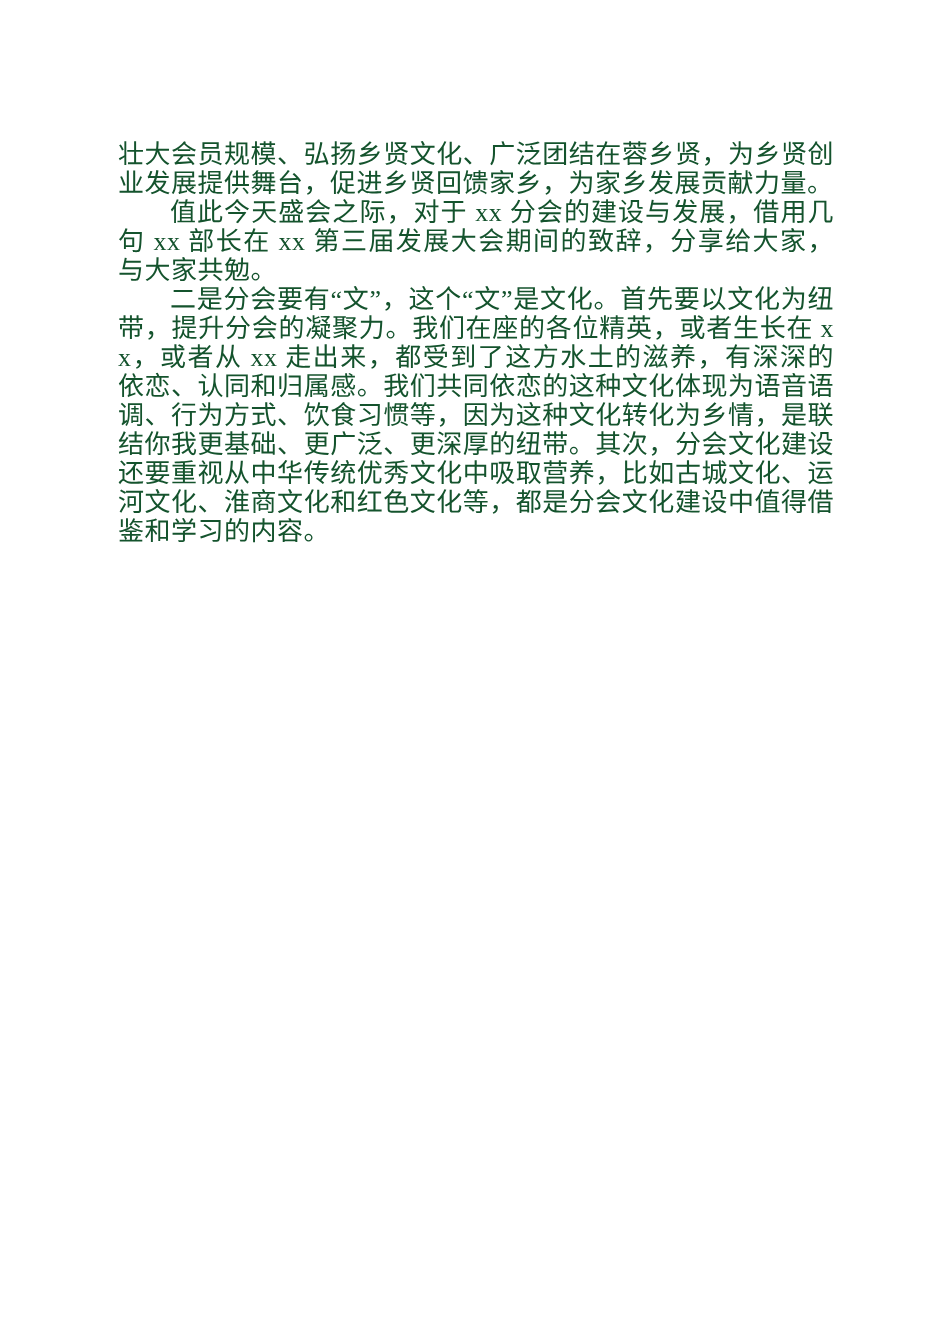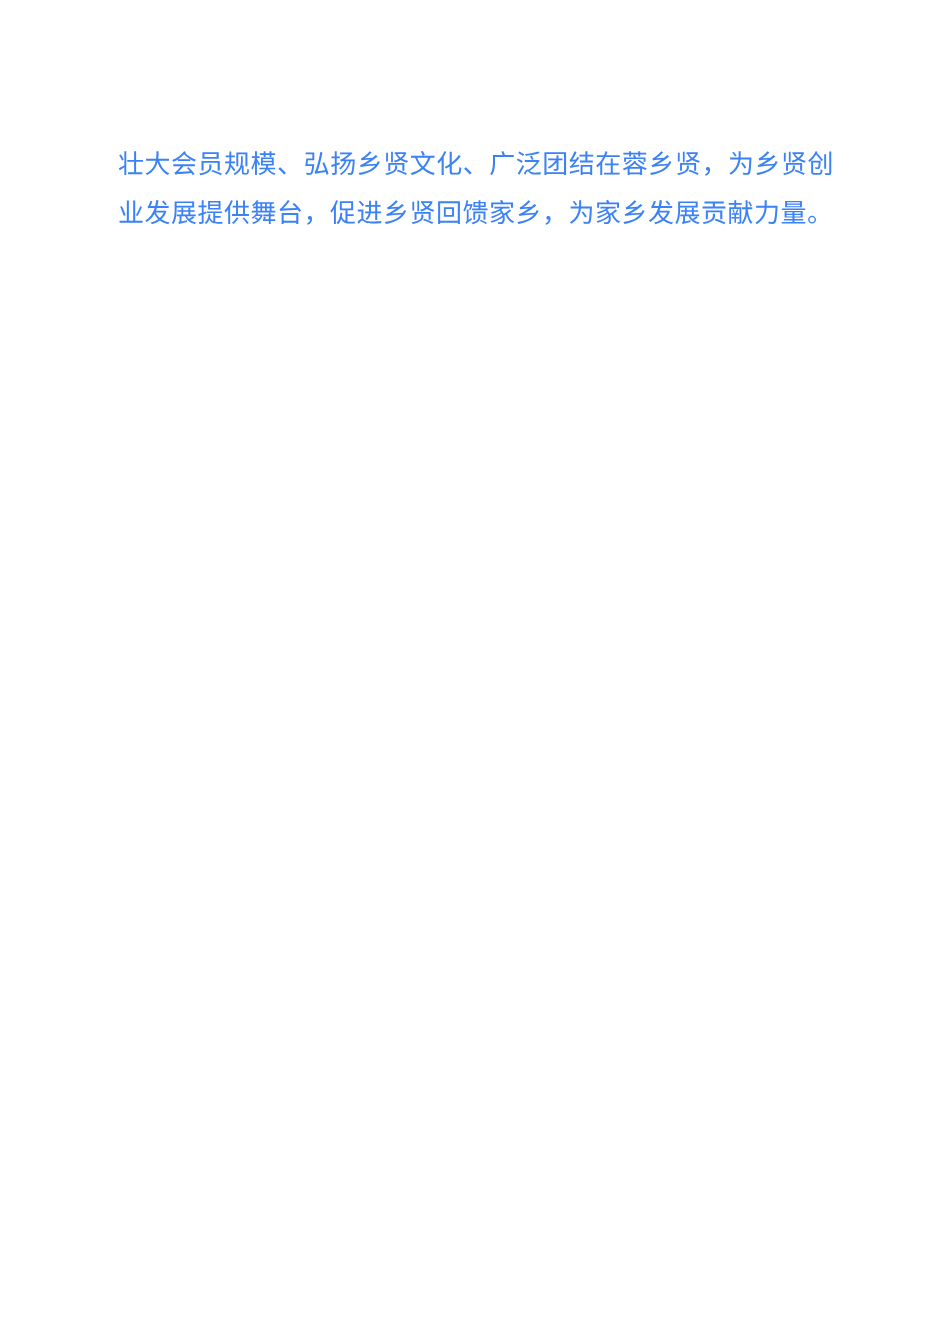--- a/index.html
+++ b/index.html
@@ -17,31 +17,33 @@
       overflow: hidden;
     }
     .doc-body {
       width: 100%;
     }
     .para {
       margin: 0;
       padding: 0;
       font-family: "Liberation Serif", "DejaVu Serif", serif;
       font-size: 26px;
-      line-height: 49px;
-      color: #3b82f6;
+      line-height: 29px;
+      color: #14532d;
       text-align: justify;
       text-justify: inter-ideograph;
       word-break: break-all;
       letter-spacing: 0.5px;
     }
     .para.indent {
       text-indent: 2em;
     }
   </style>
 </head>
 <body>
 
 <div class="page">
   <div class="doc-body">
     <p class="para">壮大会员规模、弘扬乡贤文化、广泛团结在蓉乡贤，为乡贤创业发展提供舞台，促进乡贤回馈家乡，为家乡发展贡献力量。</p>
+    <p class="para indent">值此今天盛会之际，对于 xx 分会的建设与发展，借用几句 xx 部长在 xx 第三届发展大会期间的致辞，分享给大家，与大家共勉。</p>
+    <p class="para indent">二是分会要有“文”，这个“文”是文化。首先要以文化为纽带，提升分会的凝聚力。我们在座的各位精英，或者生长在 xx，或者从 xx 走出来，都受到了这方水土的滋养，有深深的依恋、认同和归属感。我们共同依恋的这种文化体现为语音语调、行为方式、饮食习惯等，因为这种文化转化为乡情，是联结你我更基础、更广泛、更深厚的纽带。其次，分会文化建设还要重视从中华传统优秀文化中吸取营养，比如古城文化、运河文化、淮商文化和红色文化等，都是分会文化建设中值得借鉴和学习的内容。</p>
   </div>
 </div>
 
 </body></html>

